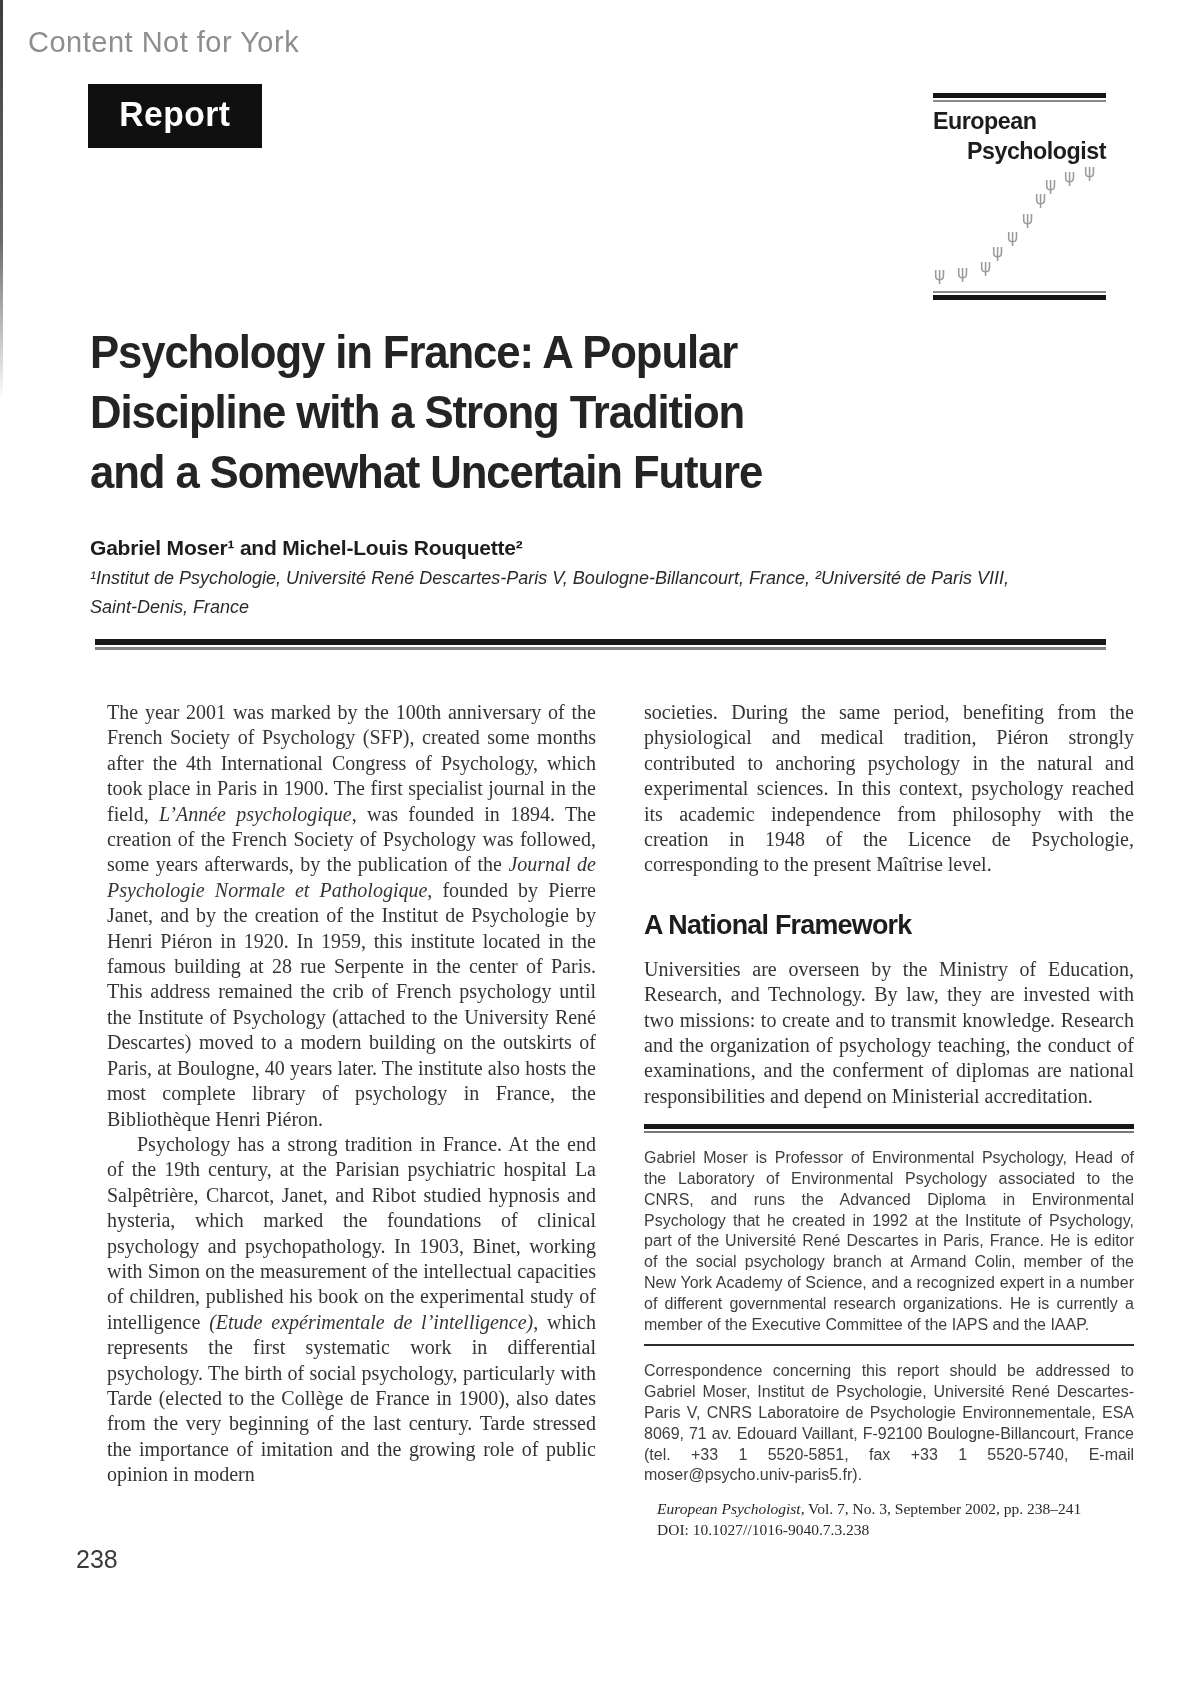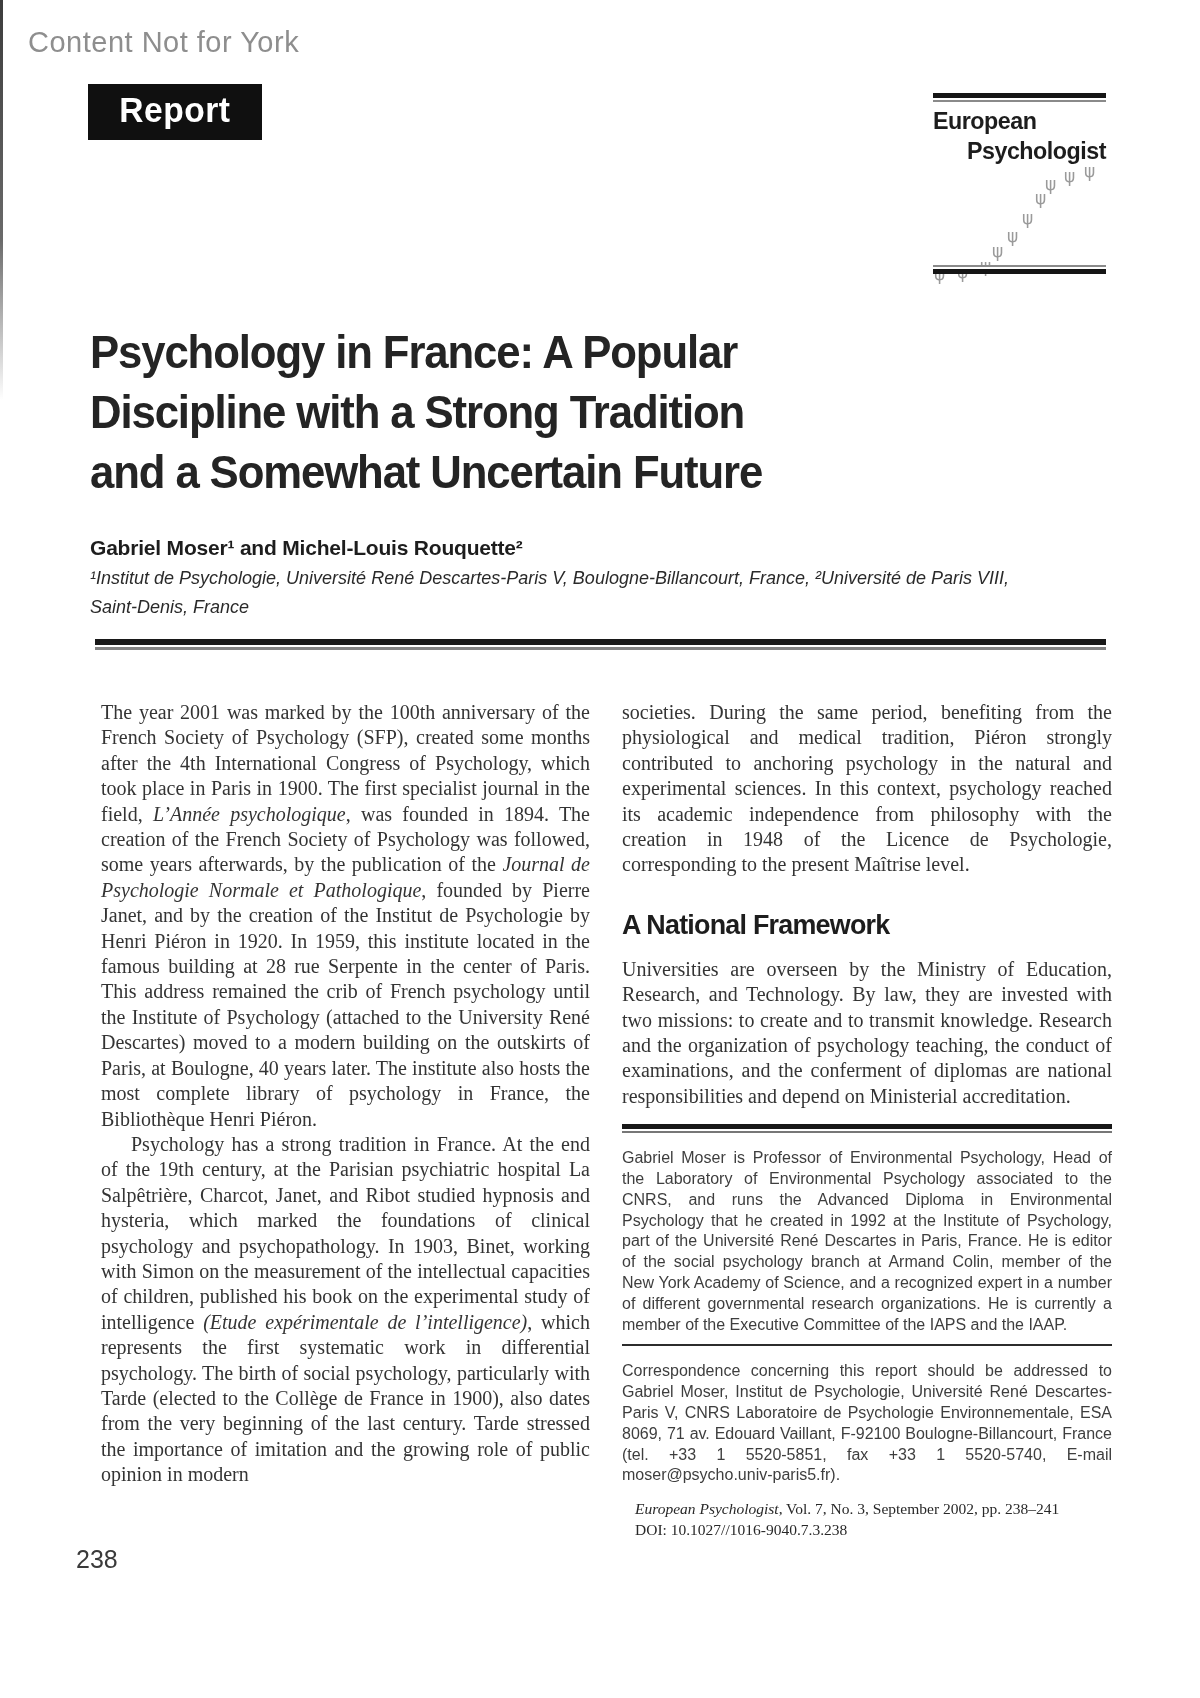--- a/index.html
+++ b/index.html
@@ -20,32 +20,32 @@
     background: linear-gradient(to bottom, #3c3c3c 0%, #6a6a6a 60%, rgba(160,160,160,0) 100%);
   }
   .watermark {
     position: absolute; left: 28px; top: 26px;
     font-size: 29px; letter-spacing: 0.5px;
     color: #8e8e8e;
   }
   .badge {
     position: absolute; left: 88px; top: 84px;
     background: #101010; color: #ffffff;
-    height: 56px; min-width: 174px;
+    height: 64px; min-width: 174px;
     display: flex; align-items: center; justify-content: center;
     box-sizing: border-box; padding: 0 22px 4px 22px;
   }
   .badge span {
     font-size: 35px; font-weight: 700; letter-spacing: 0.5px;
     transform: scaleX(0.96); transform-origin: center;
   }
   
   .logo {
     position: absolute; left: 933px; top: 93px;
-    width: 173px; height: 181px;
+    width: 173px; height: 207px;
   }
   .logo-rule-top {
     height: 9px;
     background: linear-gradient(to bottom, #151515 0 5px, #ffffff 5px 7px, #8a8a8a 7px 9px);
   }
   .logo-line1 {
     margin-top: 5px; font-size: 24px; font-weight: 700; letter-spacing: -0.5px;
     transform: scaleX(0.97); transform-origin: left;
   }
   .logo-line2 {
@@ -89,22 +89,22 @@
     position: absolute; left: 90px; top: 564px; width: 1016px;
     font-size: 18px; font-style: italic; line-height: 29px; color: #2a2a2a;
     white-space: pre-line;
   }
   .head-rule {
     position: absolute; left: 95px; top: 639px; width: 1011px; height: 11px;
     background: linear-gradient(to bottom, #181818 0 6px, #ffffff 6px 8px, #828282 8px 11px);
   }
   
   .cols {
-    position: absolute; left: 101px; top: 700px; width: 1011px;
-    display: grid; grid-template-columns: 489px 490px; column-gap: 32px;
+    position: absolute; left: 107px; top: 700px; width: 1011px;
+    display: grid; grid-template-columns: 489px 490px; column-gap: 48px;
   }
   .body-p {
     margin: 0;
     font-family: "Liberation Serif", serif;
     font-size: 20px; line-height: 25.4px;
     text-align: justify; color: #343434;
   }
   .body-p i { font-style: italic; }
   .indent { text-indent: 30px; }
   .section-heading {

